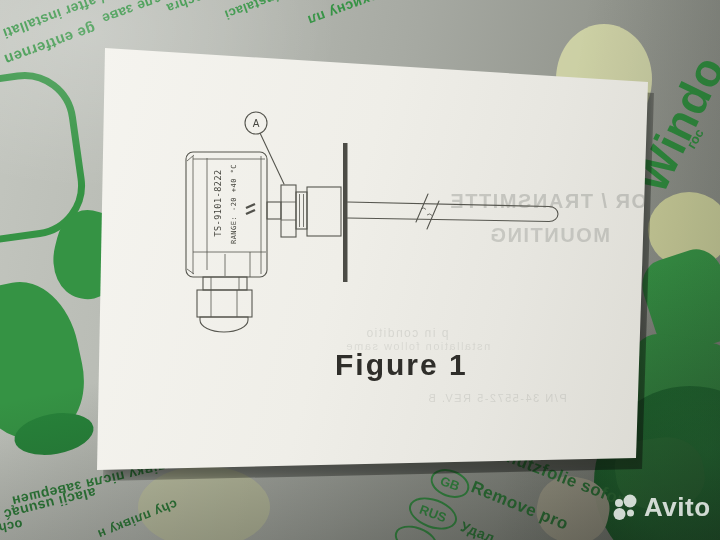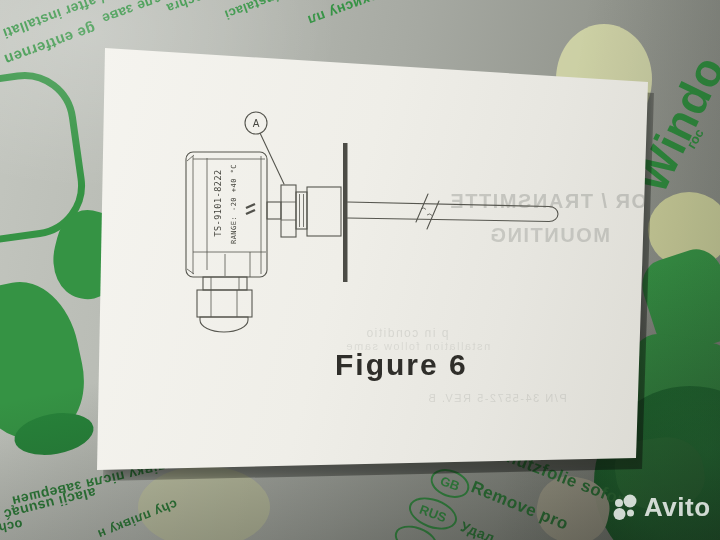--- a/index.html
+++ b/index.html
@@ -173,21 +173,21 @@
       </g>
 
       <g>
         <line class="draw" x1="331" y1="146" x2="319" y2="174"></line>
         <line class="draw" x1="342" y1="153" x2="330" y2="181"></line>
         <path class="draw-thin" d="M324,161 q3,-2.5 5,.5"></path>
         <path class="draw-thin" d="M330,167 q3,-2.5 5,.5"></path>
       </g>
     </svg>
 
-    <div class="figure-caption">Figure 6</div>
+    <div class="figure-caption">Figure 1</div>
   </div>
 
   <div class="avito">
     <svg width="26" height="27" viewBox="0 0 26 27">
       <circle cx="7" cy="9" r="4" fill="#fff"></circle>
       <circle cx="18" cy="7" r="6.5" fill="#fff"></circle>
       <circle cx="7.5" cy="20" r="6" fill="#fff"></circle>
       <circle cx="18.5" cy="19" r="3.5" fill="#fff"></circle>
     </svg>
     <div class="avito-text">Avito</div>

